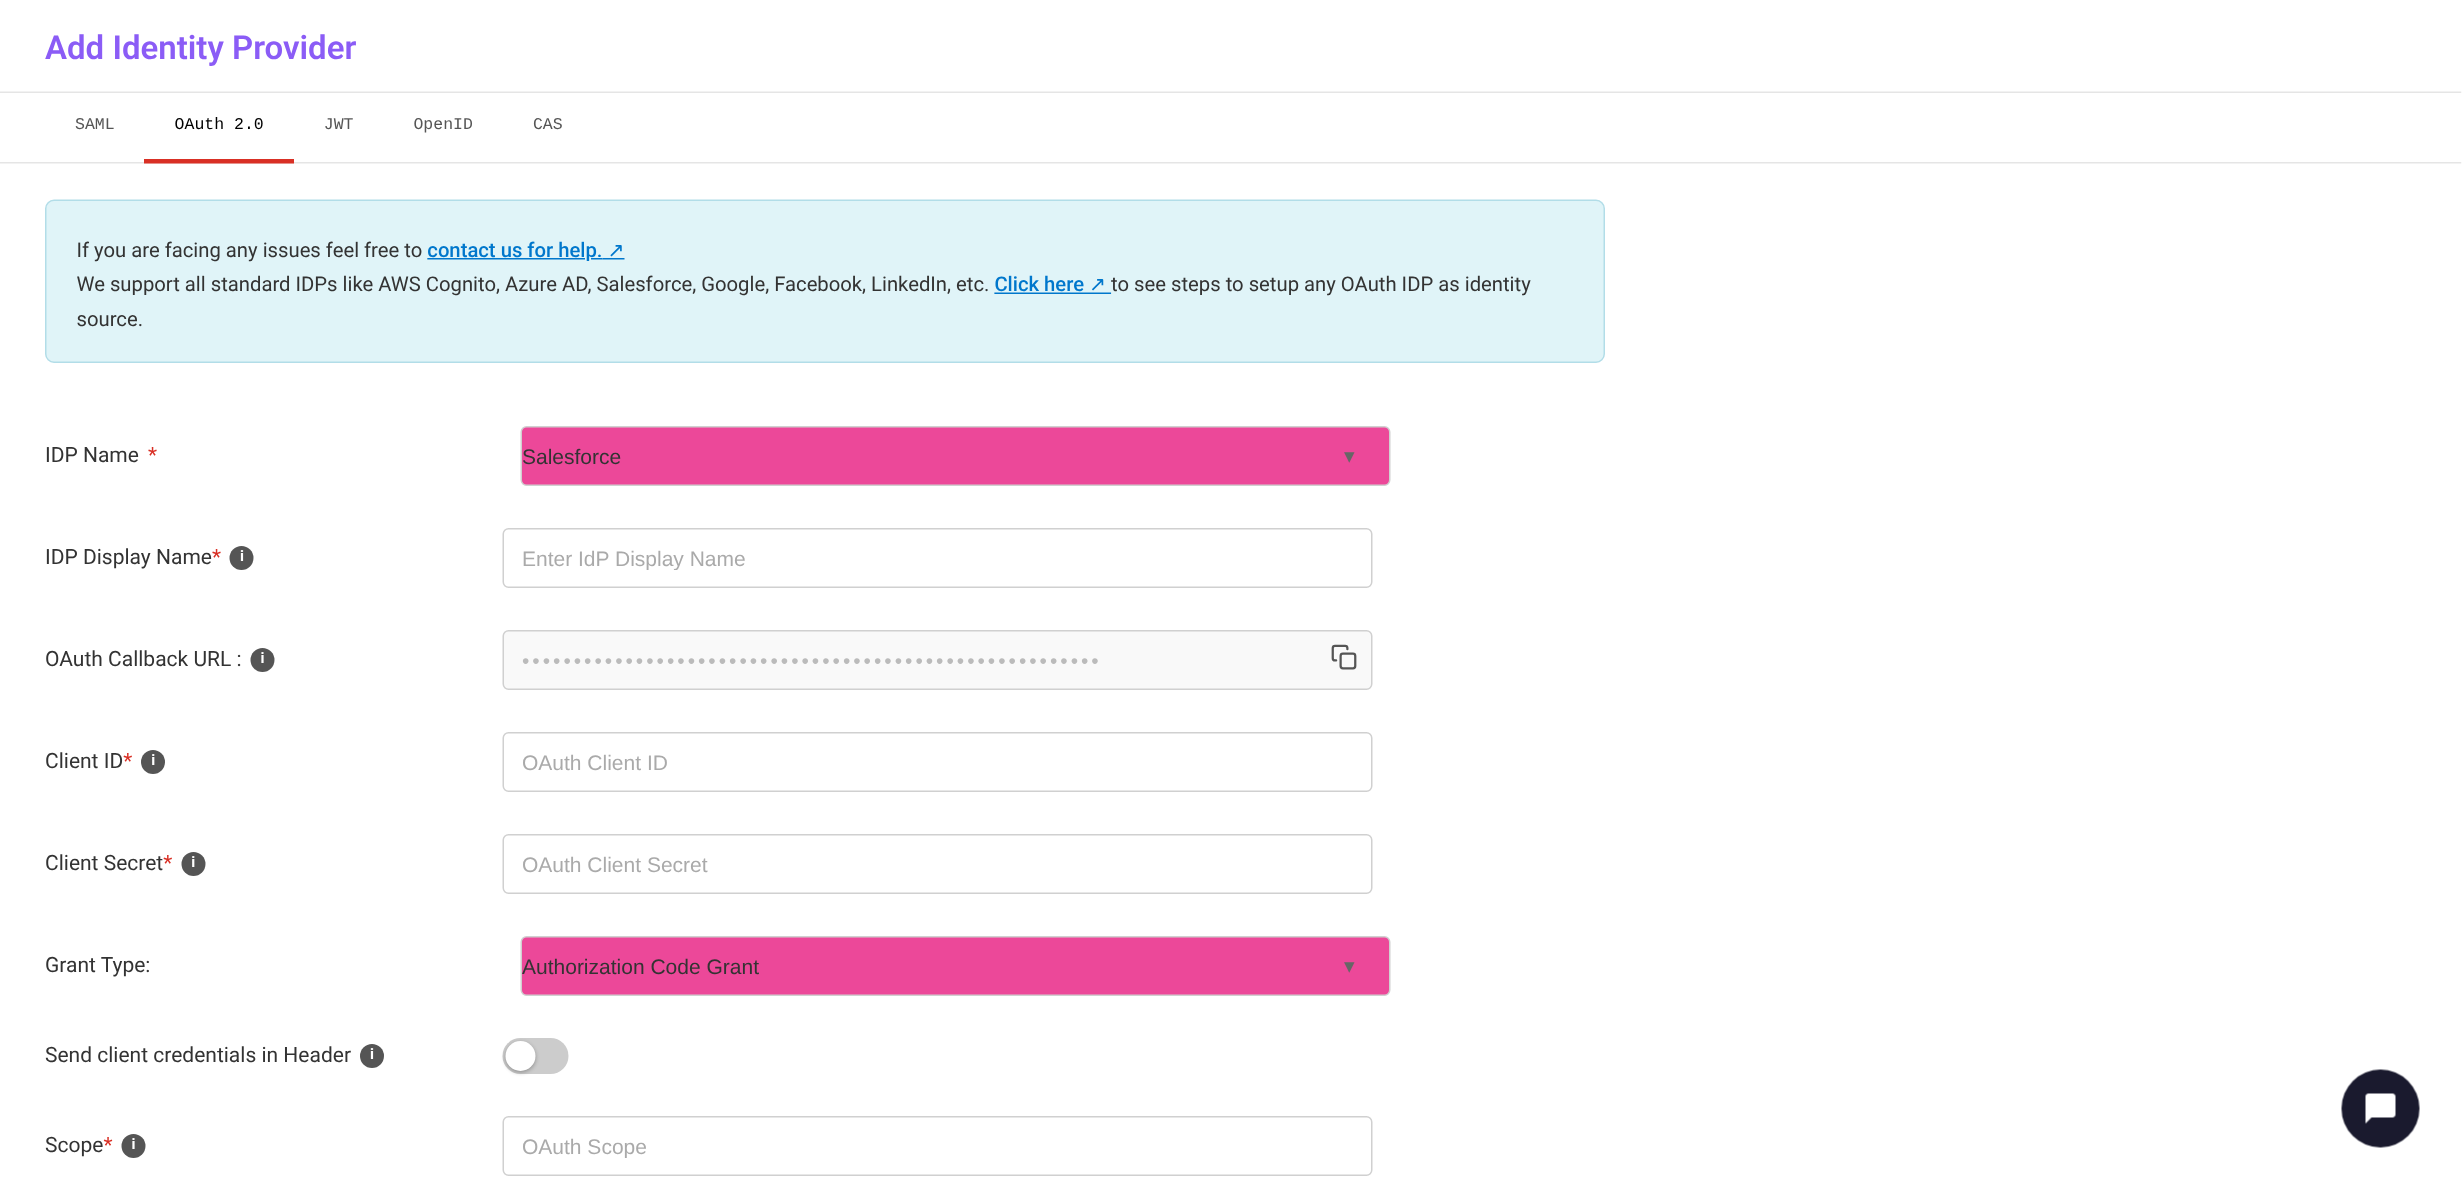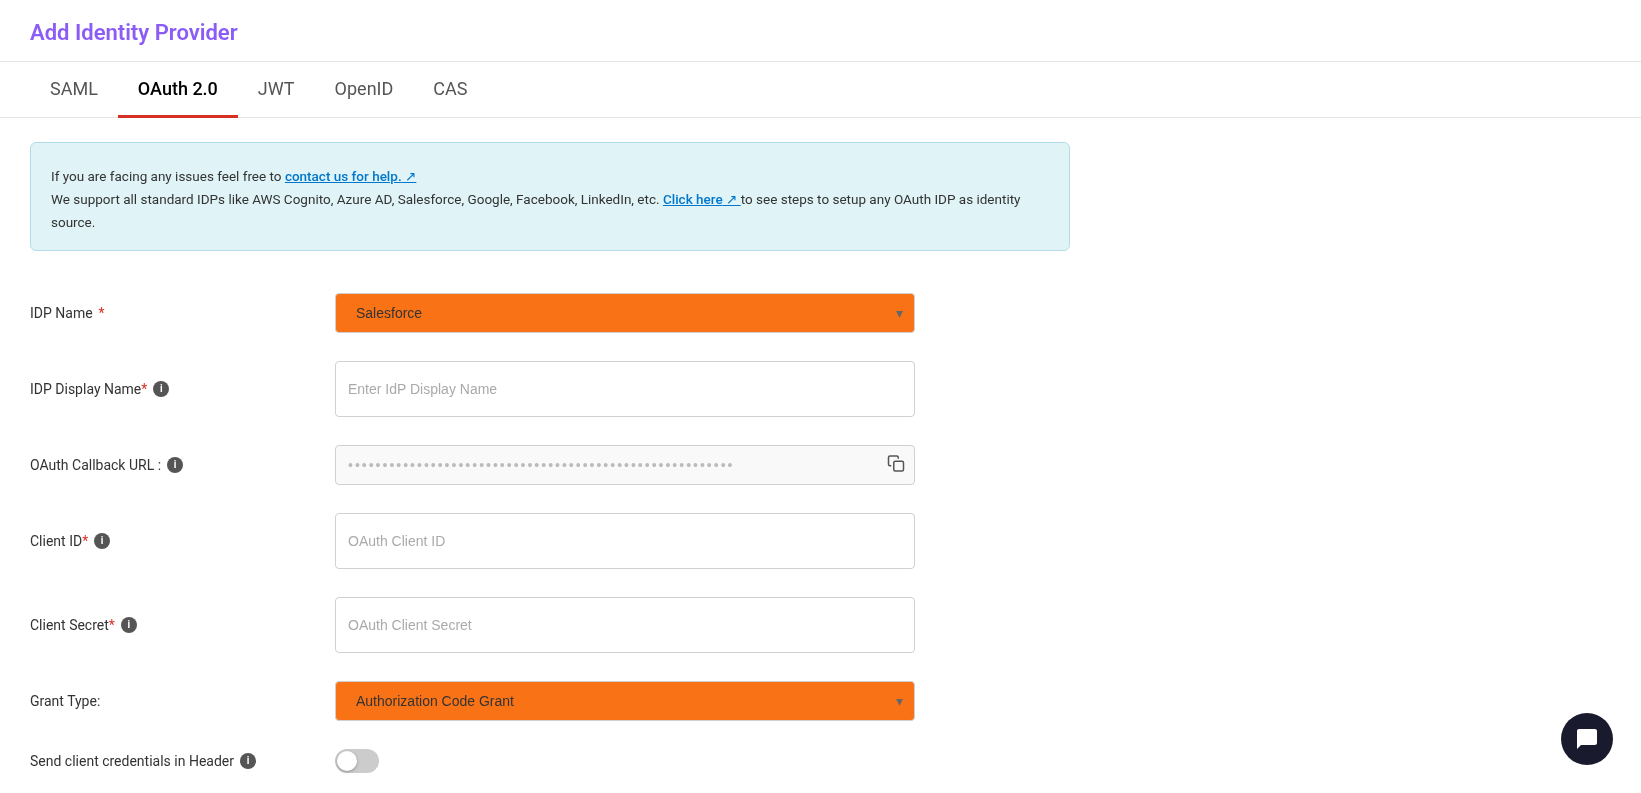--- a/index.html
+++ b/index.html
@@ -20,24 +20,25 @@
     }
     .tabs-container {
       padding: 0 30px;
       border-bottom: 1px solid #e5e5e5;
       display: flex;
       gap: 0;
     }
     .tab {
       padding: 16px 20px;
       cursor: pointer;
-      font-size: 18px;
+      font-size: 11px;
       color: #555;
       border-bottom: 3px solid transparent;
       margin-bottom: -1px;
+      font-family: Liberation Mono, monospace;
     }
     .tab.active {
       color: #000000;
       border-bottom: 3px solid #d93025;
       font-weight: 500;
     }
     .content-area {
       padding: 24px 30px;
       max-width: 1100px;
     }
@@ -89,21 +90,21 @@
       display: inline-flex;
       align-items: center;
       justify-content: center;
       cursor: pointer;
       font-weight: bold;
       flex-shrink: 0;
     }
     .form-control {
       flex: 1;
       max-width: 580px;
-      height: 56px;
+      height: 40px;
       border: 1px solid #d0d0d0;
       border-radius: 4px;
       padding: 0 12px;
       font-size: 14px;
       color: #333;
       background: #fff;
       outline: none;
     }
     .form-control::placeholder {
       color: #aaa;
@@ -111,27 +112,28 @@
     .select-wrapper {
       position: relative;
       flex: 1;
       max-width: 580px;
     }
     .form-select {
       width: 100%;
       height: 40px;
       border: 1px solid #d0d0d0;
       border-radius: 4px;
-      padding: 0 36px 0 20px;
-      font-size: 14px;
-      color: #333;
-      background: #f97316;
+      padding: 0 36px 0 0;
+      font-size: 14px;
+      color: #333;
+      background: #ec4899;
       appearance: none;
       cursor: pointer;
       outline: none;
+      margin-left: 12px;
     }
     .select-arrow {
       position: absolute;
       right: 12px;
       top: 50%;
       transform: translateY(-50%);
       pointer-events: none;
       color: #666;
     }
     .callback-url-wrapper {
@@ -318,20 +320,21 @@
           <div class="toggle-knob"></div>
         </div>
       </div>
     </div>
 
     <div class="form-row">
       <div class="form-label">
         <span>Scope<span class="required-star">*</span></span>
         <span class="info-icon">i</span>
       </div>
+      <input class="form-control" type="text" placeholder="OAuth Scope" style="">
     </div>
 
   </div>
 </div>
 
 <div class="chat-button">
   <svg width="24" height="24" viewBox="0 0 24 24" fill="white">
     <path d="M20 2H4c-1.1 0-2 .9-2 2v18l4-4h14c1.1 0 2-.9 2-2V4c0-1.1-.9-2-2-2z"></path>
   </svg>
 </div>

